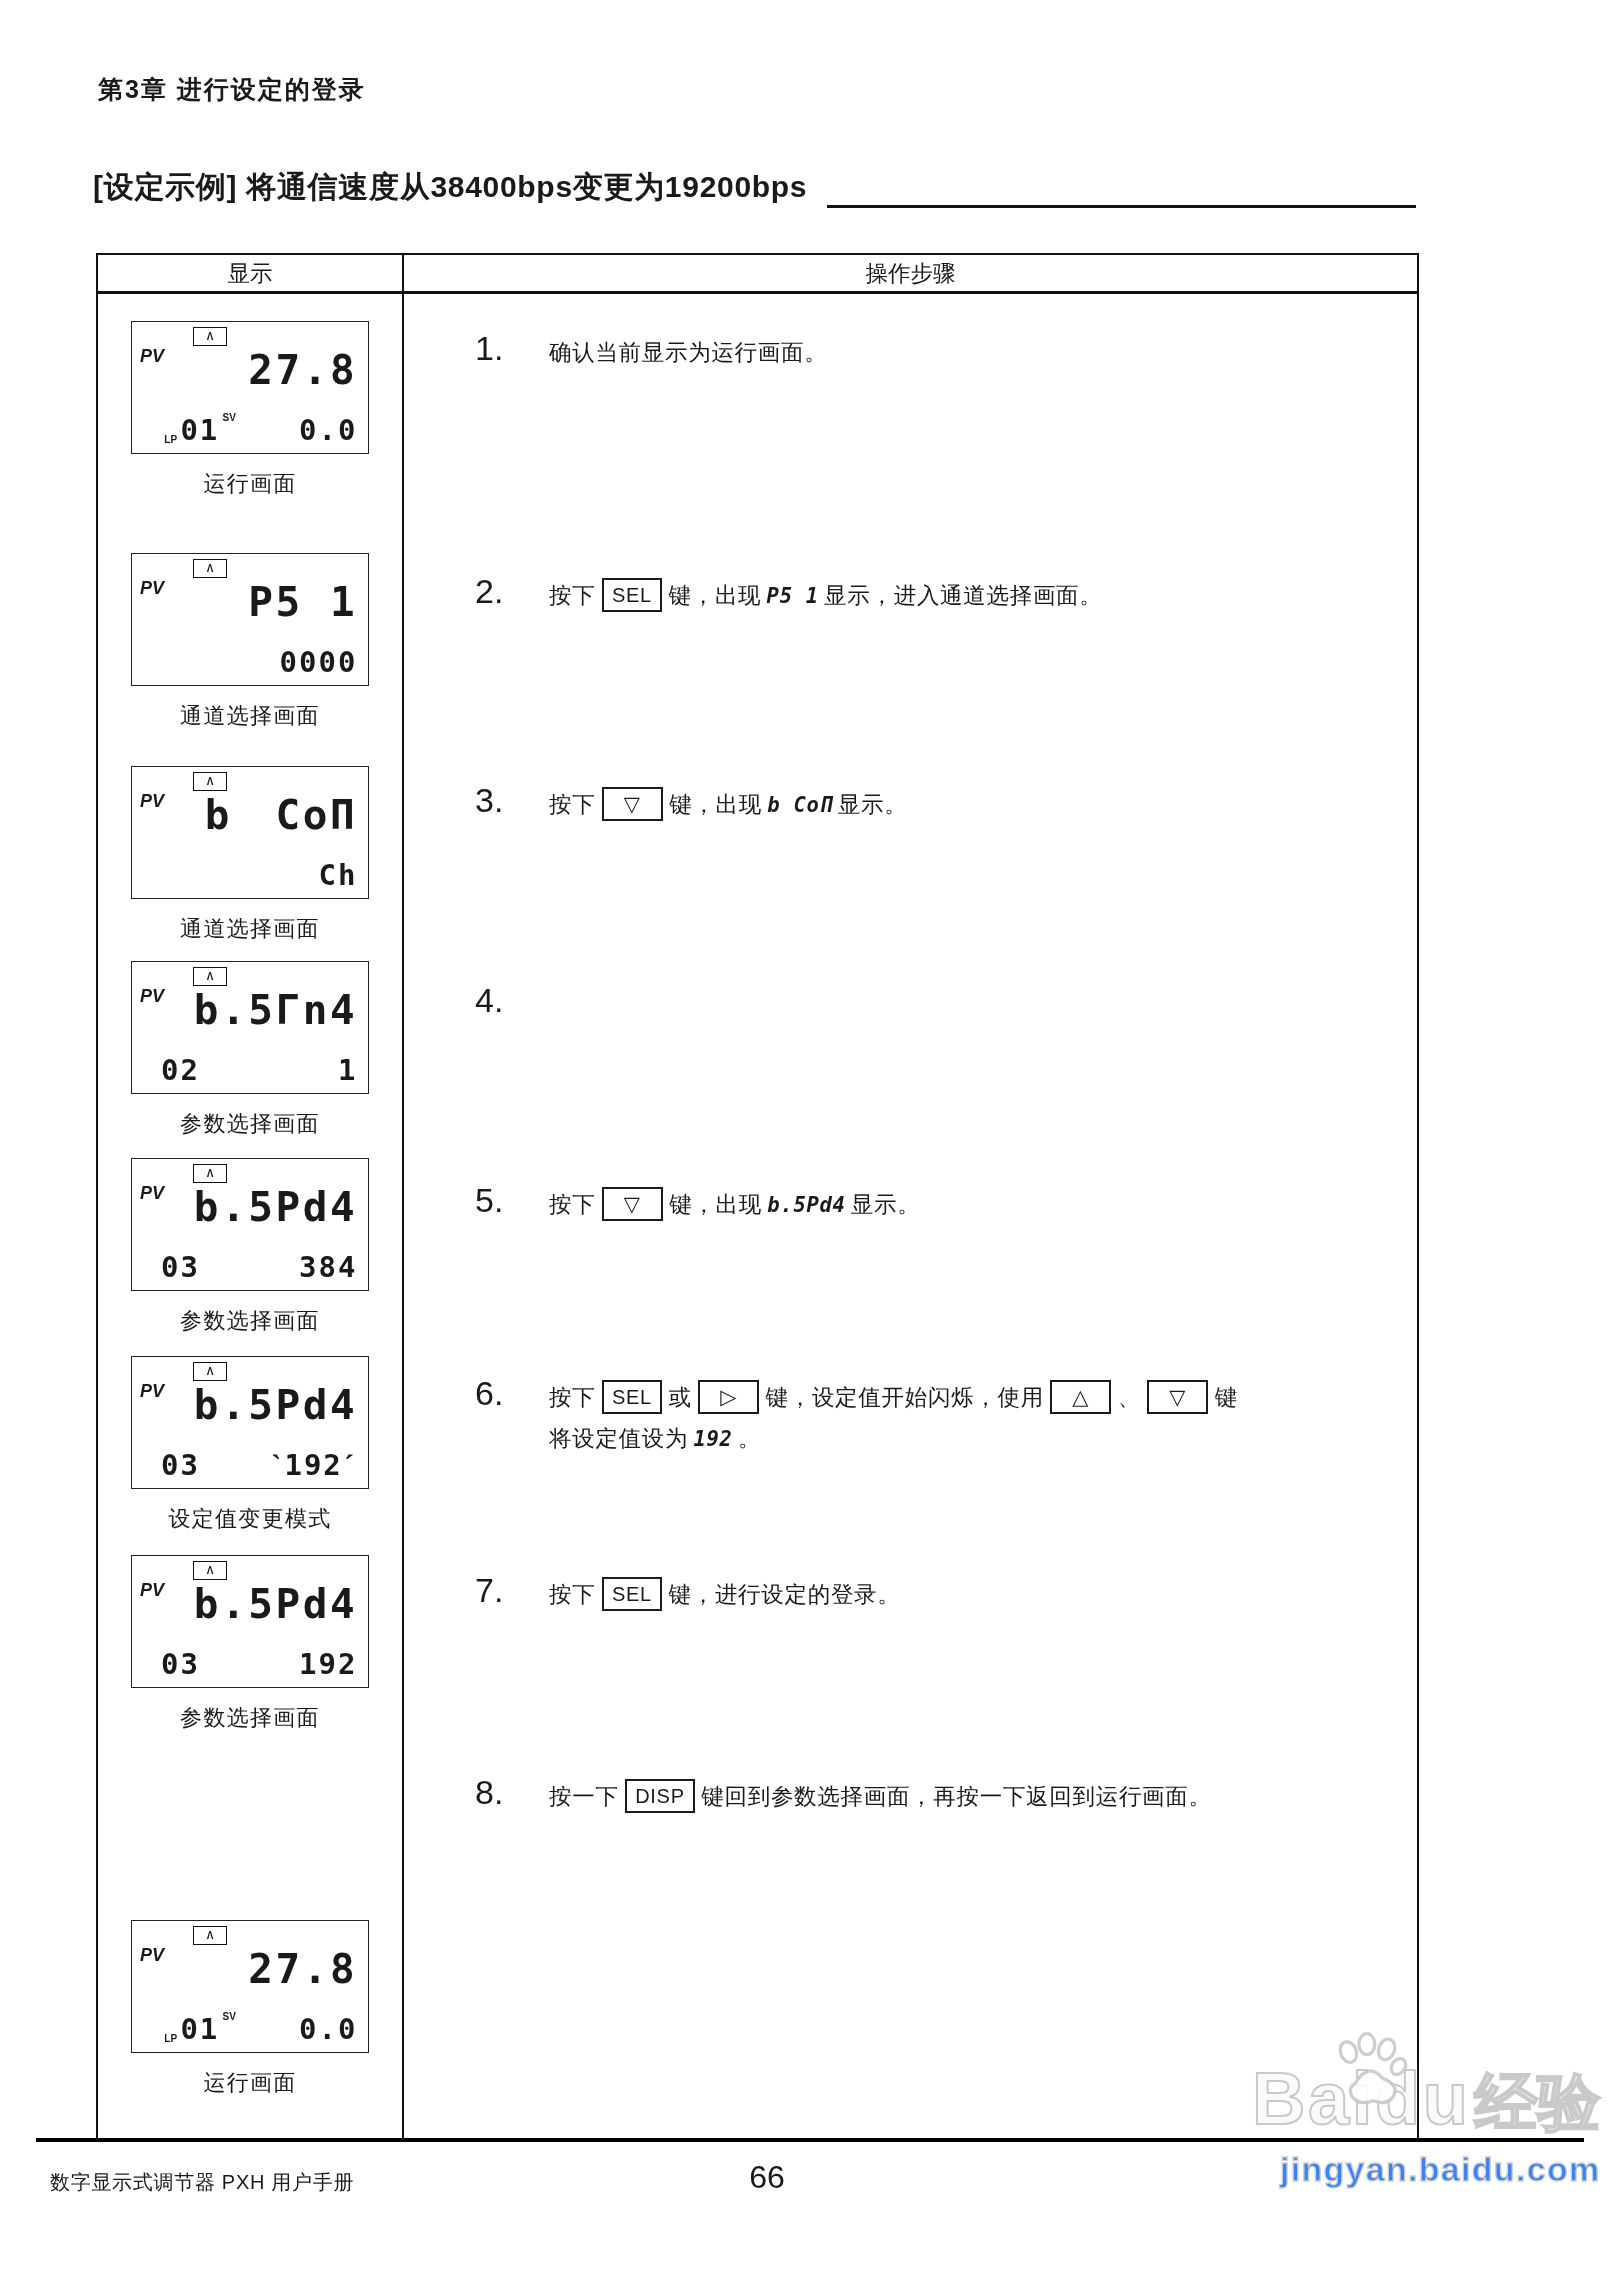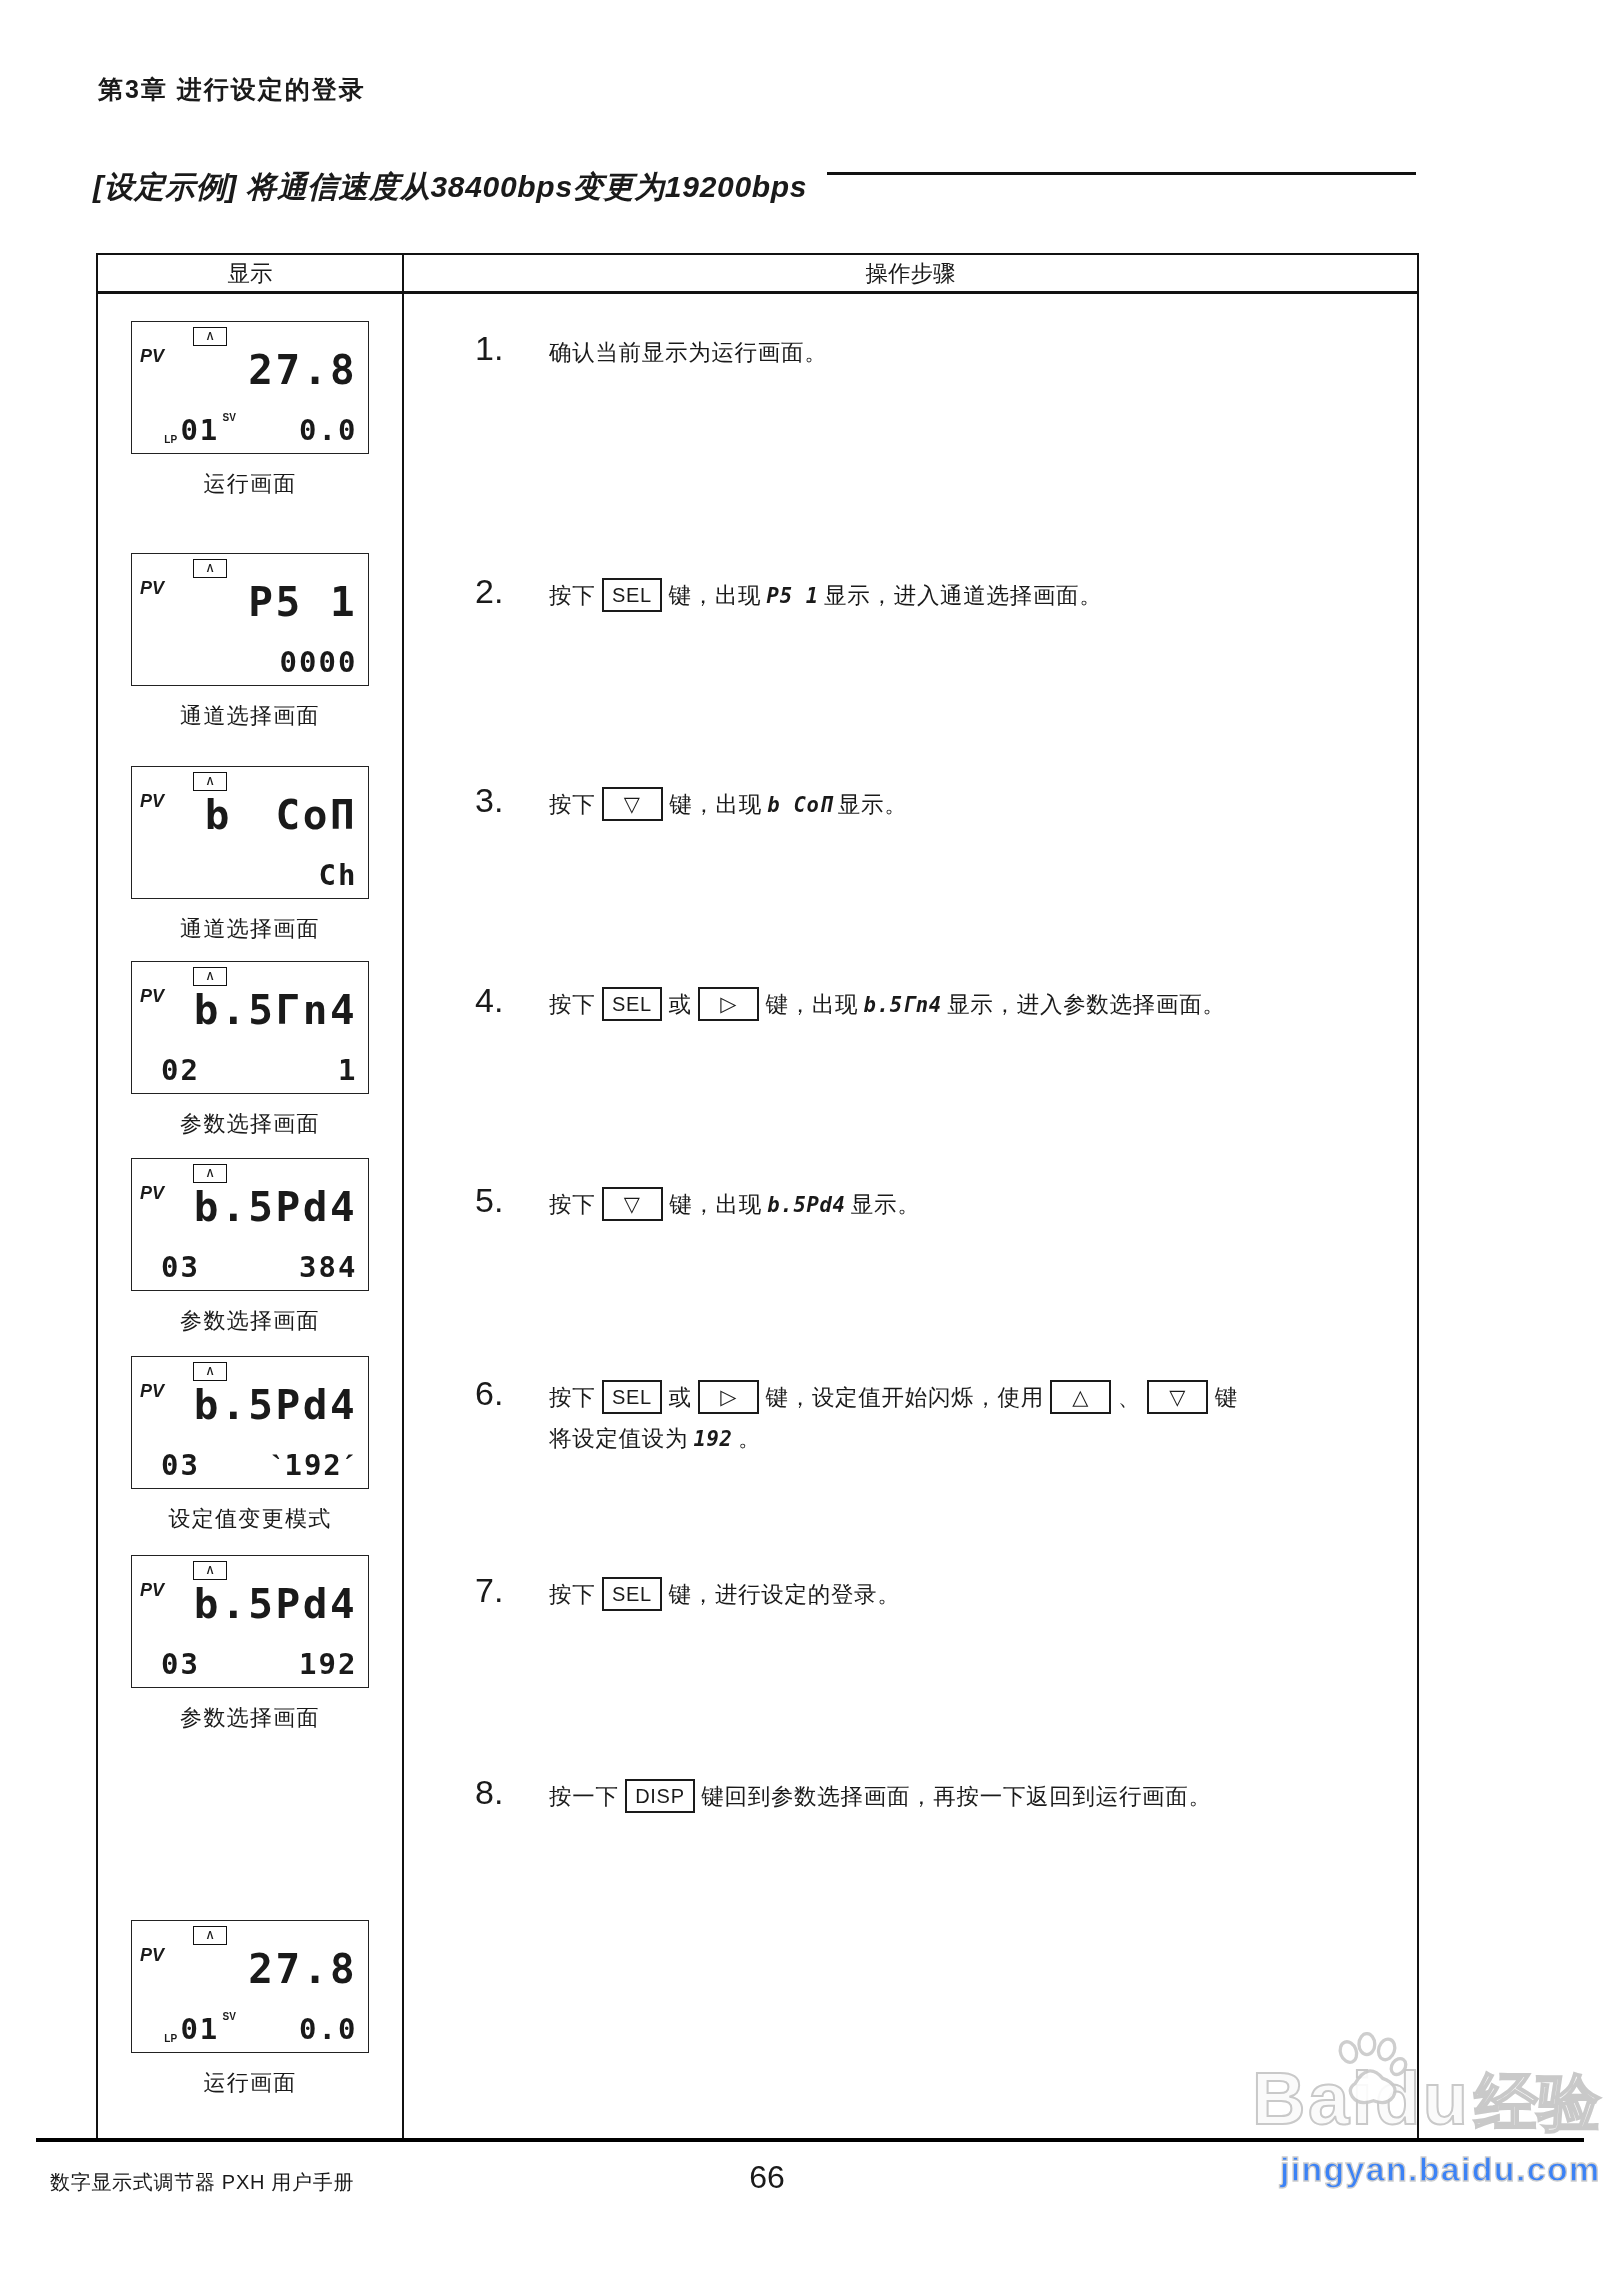--- a/index.html
+++ b/index.html
@@ -2,21 +2,21 @@
 <html style="font-size:10.6px"><head>
 <meta charset="utf-8">
 <style>
   html,body{margin:0;padding:0;}
   body{
     width:1619px;height:2273px;background:#ffffff;position:relative;
     font-family:"Liberation Sans","DejaVu Sans",sans-serif;color:#1a1a1a;
     overflow:hidden;
   }
   .chapter{position:absolute;left:98px;top:73px;font-size:25px;font-weight:600;letter-spacing:2px;}
-  .title-wrap{position:absolute;left:93px;top:167px;width:1323px;display:flex;align-items:flex-start;font-style:italic;}
+  .title-wrap{position:absolute;left:93px;top:167px;width:1323px;display:flex;align-items:flex-end;}
   .title{font-size:30px;font-weight:700;white-space:nowrap;letter-spacing:0.7px;}
   .title-rule{flex:1;height:2.6px;background:#111;margin-left:20px;margin-top:5.3px;}
 
   .table{position:absolute;left:96px;top:253px;width:1283px;height:1883px;border:2px solid #111;background:#fff;padding-left:36px;}
   .col-divider{position:absolute;left:304px;top:0;bottom:0;width:2px;background:#111;}
   .header-divider{position:absolute;left:0;right:0;top:36px;height:2.6px;background:#111;}
   .th-display{position:absolute;left:0;top:0;width:304px;height:36px;line-height:37px;text-align:center;font-size:22.5px;}
   .th-steps{position:absolute;left:306px;right:0;top:0;height:36px;line-height:37px;text-align:center;font-size:22.5px;}
   .tbody{position:absolute;left:0;top:0;right:0;bottom:0;}
 
@@ -135,21 +135,20 @@
             <span class="lcd-sub-left">
               <span class="sub-seg seg">02</span>
             </span>
             <span class="sub-seg seg">1</span>
           </div>
         </div>
         <div class="lcd-caption">参数选择画面</div>
       </div>
       <div class="step" style="top: 726px;">
         <span class="step-num">4.</span>
-        <span class="step-body">按下<span class="key">SEL</span>或<span class="key key-tri">▷</span>键，出现<span class="seg-inline">b.5Γn4</span>显示，进入参数选择画面。</span>
       </div>
       <div class="display-cell" style="top: 903px;">
         <div class="lcd">
           <div class="lcd-indicator">Λ</div>
           <div class="lcd-pv">PV</div>
           <div class="lcd-main seg">b.5Pd4</div>
           <div class="lcd-sub">
             <span class="lcd-sub-left">
               <span class="sub-seg seg">03</span>
             </span>

